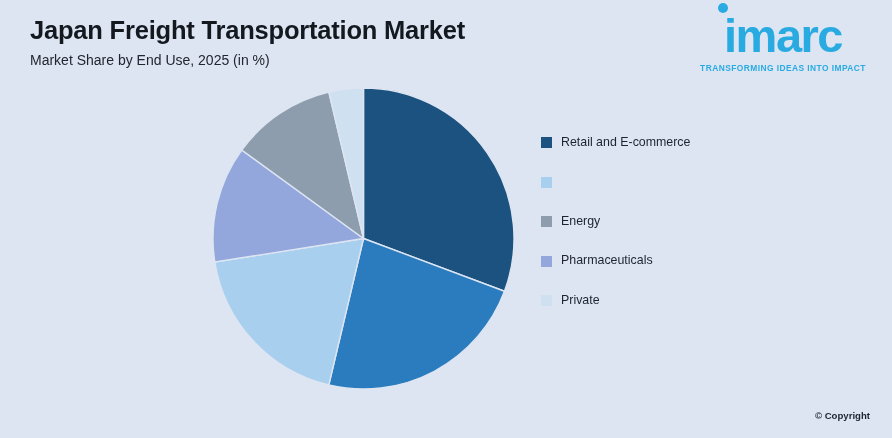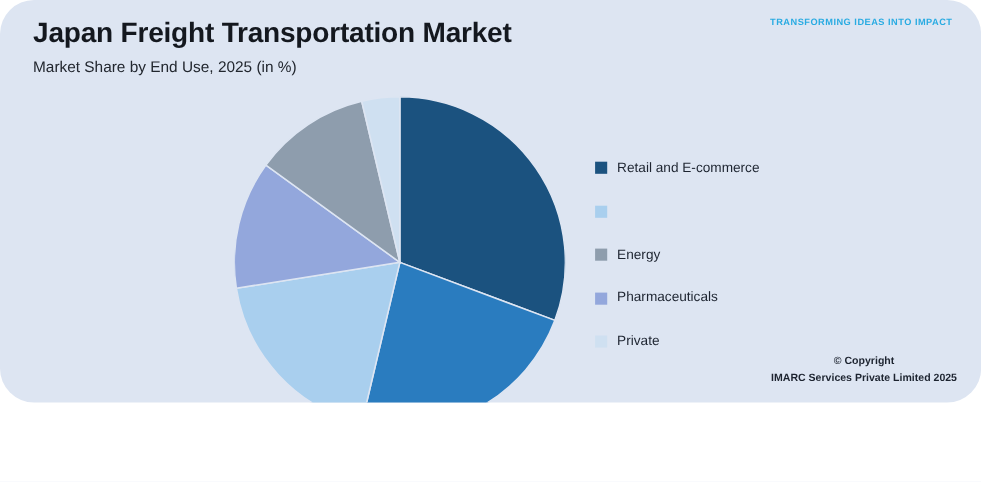--- a/index.html
+++ b/index.html
@@ -10,25 +10,24 @@
   body {
     width: 892px;
     height: 438px;
     overflow: hidden;
     font-family: "Liberation Sans", sans-serif;
     background: #ffffff;
   }
   #infographic {
     position: relative;
     width: 892px;
-    height: 366px;
+    height: 438px;
     background: #dde5f2;
     box-sizing: border-box;
     overflow: hidden;
-    border-radius: 31px;
   }
 
   
   #header-block {
     position: absolute;
     left: 30px;
     top: 16px;
     width: 520px;
   }
   #chart-title {
@@ -92,21 +91,21 @@
     top: 88px;
     width: 301px;
     height: 301px;
   }
   #pie-chart svg { display: block; }
 
   
   #legend {
     position: absolute;
     left: 541px;
-    top: 133px;
+    top: 123px;
     width: 250px;
   }
   .legend-item {
     display: flex;
     align-items: center;
     height: 39.5px;
   }
   .legend-swatch {
     width: 11px;
     height: 11px;
@@ -139,20 +138,24 @@
 <body>
 
 <div id="infographic" style="background: rgb(221, 229, 242);">
 
   <div id="header-block">
     <div id="chart-title">Japan Freight Transportation Market</div>
     <div id="chart-subtitle">Market Share by End Use, 2025 (in %)</div>
   </div>
 
   <div id="logo-block">
+    <div id="logo-wordmark">
+      <span id="logo-dot"></span>
+      <span>imarc</span>
+    </div>
     <div id="logo-tagline">TRANSFORMING IDEAS INTO IMPACT</div>
   </div>
 
   <div id="pie-chart">
     <svg id="pie-svg" viewBox="0 0 301 301" width="301" height="301">
         <path d="M 150.5 150.5 L 150.50 0.00 A 150.5 150.5 0 0 1 291.45 203.26 Z" fill="#1b527f" stroke="#dde5f2" stroke-width="1.4"></path>
         <path d="M 150.5 150.5 L 291.45 203.26 A 150.5 150.5 0 0 1 115.83 296.95 Z" fill="#2a7cbf" stroke="#dde5f2" stroke-width="1.4"></path>
         <path d="M 150.5 150.5 L 115.83 296.95 A 150.5 150.5 0 0 1 1.85 174.04 Z" fill="#a9cfee" stroke="#dde5f2" stroke-width="1.4"></path>
         <path d="M 150.5 150.5 L 1.85 174.04 A 150.5 150.5 0 0 1 28.74 62.04 Z" fill="#93a7dc" stroke="#dde5f2" stroke-width="1.4"></path>
         <path d="M 150.5 150.5 L 28.74 62.04 A 150.5 150.5 0 0 1 115.83 4.05 Z" fill="#8e9dad" stroke="#dde5f2" stroke-width="1.4"></path>
@@ -177,16 +180,15 @@
       <span class="legend-label">Pharmaceuticals</span>
     </div>
     <div class="legend-item">
       <span class="legend-swatch" style="background: rgb(207, 224, 241);"></span>
       <span class="legend-label">Private</span>
     </div>
   </div>
 
   <div id="footer">
     <div class="footer-line">© Copyright</div>
-    <div class="footer-line">IMARC Services Private Limited 2025</div>
   </div>
 
 </div>
 
 </body></html>

